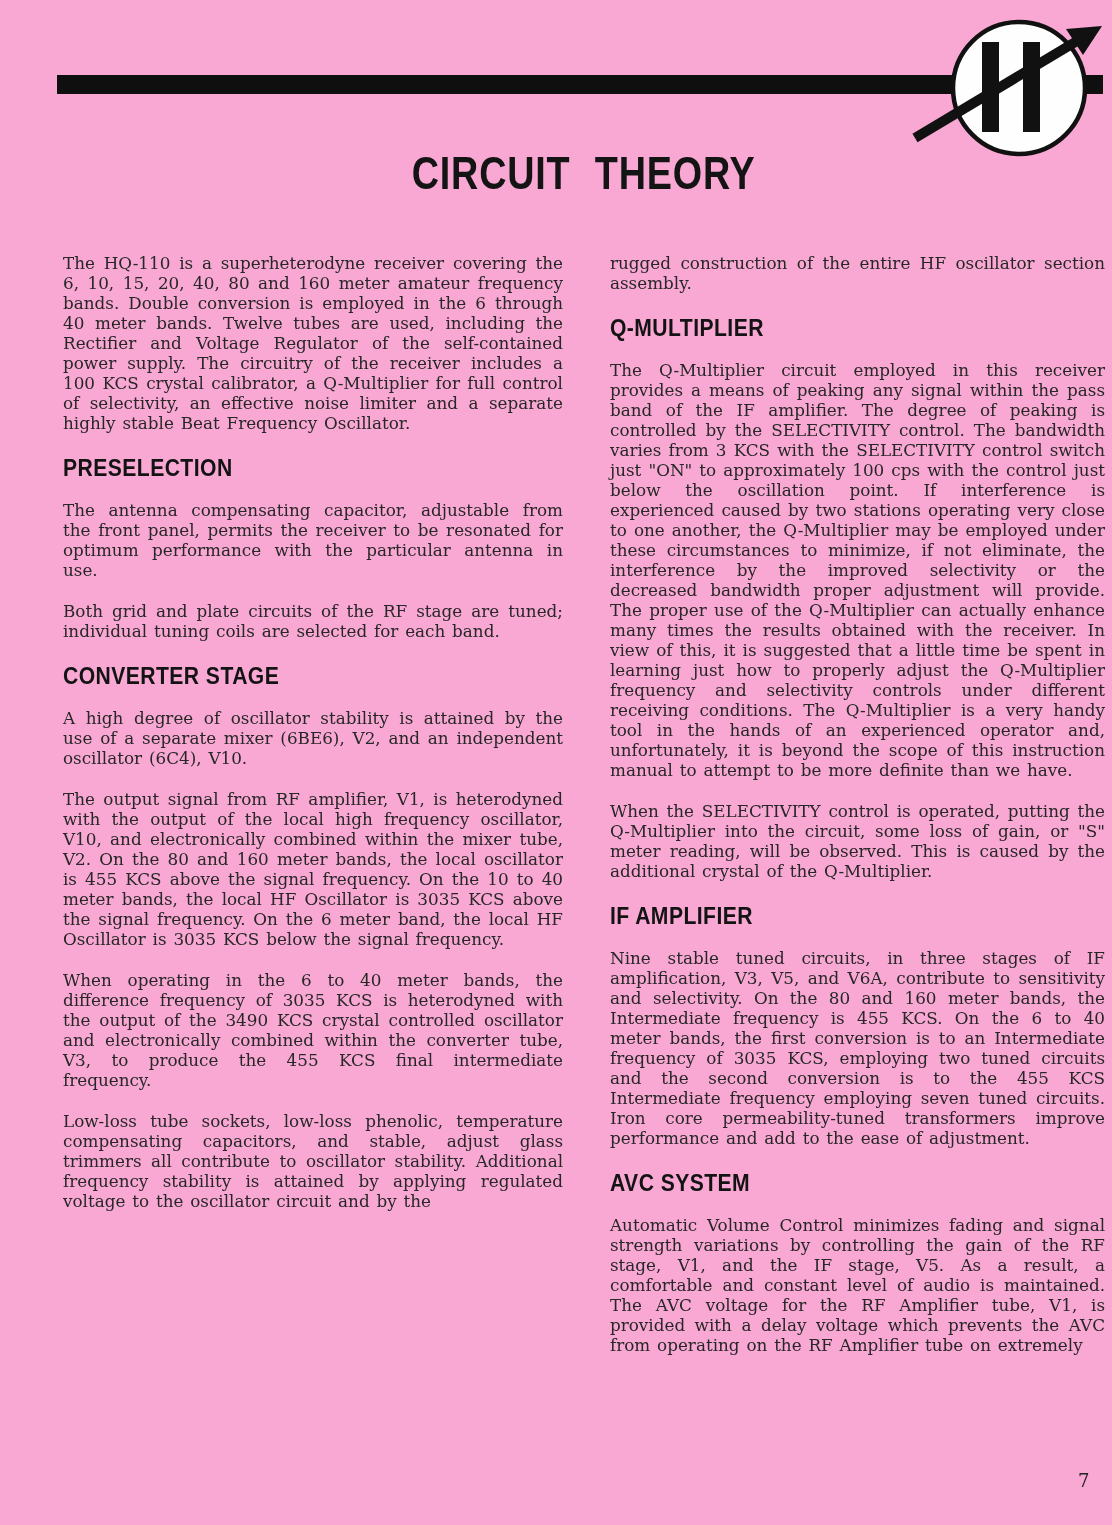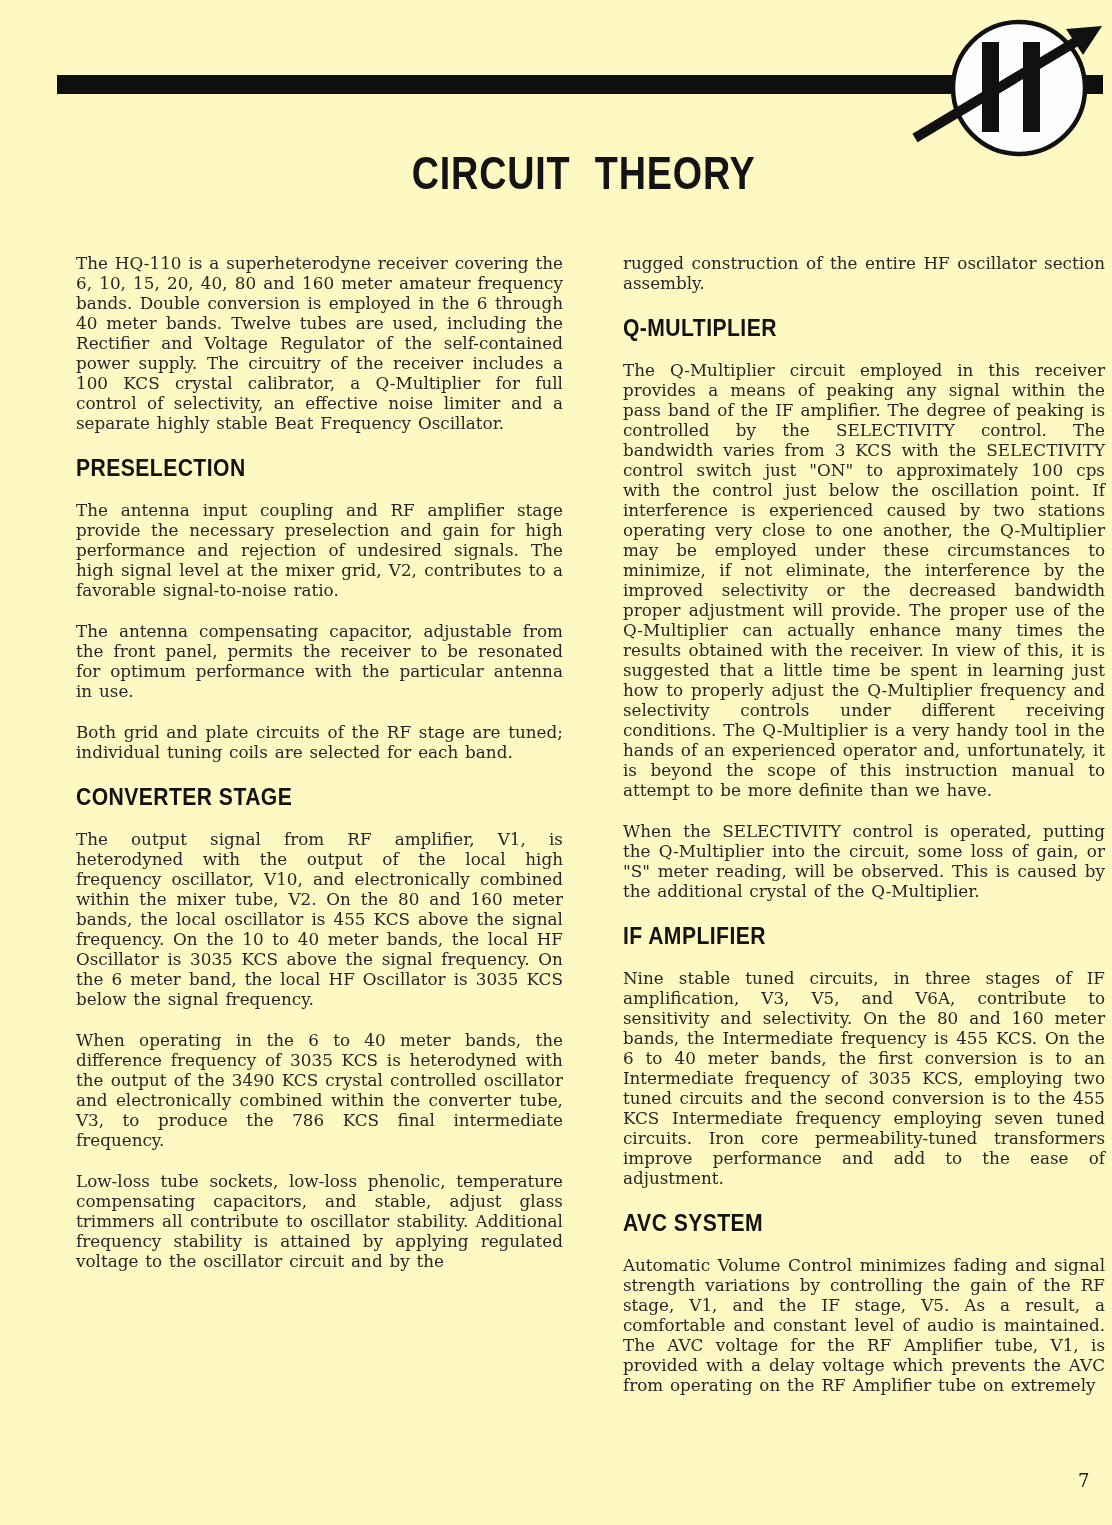--- a/index.html
+++ b/index.html
@@ -1,19 +1,19 @@
 <!DOCTYPE html>
 <html><head>
 <meta charset="utf-8">
 <style>
   html,body{margin:0;padding:0;background:#e8e8e8;}
   .page{
     position:relative;
     width:1112px;height:1525px;
-    background:#fef9c3;
+    background:#f9a8d4;
     margin:0 auto;
     overflow:hidden;
     font-family:"DejaVu Serif", serif;
     color:#262626;
   }
   .topbar{
     position:absolute;left:57px;top:75px;width:1046px;height:19px;
     background:#0f0f0f;
   }
   .logo{
@@ -24,21 +24,21 @@
     text-align:center;
     font-family:"Liberation Sans", sans-serif;
     font-weight:700;font-size:46px;color:#141414;
     letter-spacing:1px;
   }
   .title .tspan{display:inline-block;transform:scaleX(0.82);word-spacing:16px;}
   .cols{
     position:absolute;left:63px;top:253px;width:1042px;
     display:flex;gap:47px;
   }
-  .col{width:500px;margin-left:13px;}
+  .col{width:500px;}
   .col.right{width:495px;}
   .col p{
     margin:0 0 21px 0;
     font-size:16.8px;line-height:20px;
     text-align:justify;
     word-spacing:1.5px;
     color:#272727;
   }
   .sect{
     margin:10px 0 18px 0;
@@ -69,26 +69,26 @@
     <polygon points="202,14 183,43 166,17" fill="#111111"></polygon>
   </svg>
 
   <h1 class="title"><span class="tspan">CIRCUIT THEORY</span></h1>
 
   <div class="cols">
 
     <div class="col left">
       <p>The HQ-110 is a superheterodyne receiver covering the 6, 10, 15, 20, 40, 80 and 160 meter amateur frequency bands.  Double conversion is employed in the 6 through 40 meter bands.  Twelve tubes are used, including the Rectifier and Voltage Regulator of the self-contained power supply.  The circuitry of the receiver includes a 100 KCS crystal calibrator, a Q-Multiplier for full control of selectivity, an effective noise limiter and a separate highly stable Beat Frequency Oscillator.</p>
       <div class="sect">PRESELECTION</div>
-      <p>The antenna input coupling and RF amplifier stage provide the necessary preselection and gain for high performance and rejection of undesired signals.  The high signal level at the mixer grid, V2, contributes to a favorable signal-to-noise ratio.</p>
       <p>The antenna compensating capacitor, adjustable from the front panel, permits the receiver to be resonated for optimum performance with the particular antenna in use.</p>
       <p>Both grid and plate circuits of the RF stage are tuned; individual tuning coils are selected for each band.</p>
       <div class="sect">CONVERTER STAGE</div>
+      <p>A high degree of oscillator stability is attained by the use of a separate mixer (6BE6), V2, and an independent oscillator (6C4), V10.</p>
       <p>The output signal from RF amplifier, V1, is heterodyned with the output of the local high frequency oscillator, V10, and electronically combined within the mixer tube, V2.  On the 80 and 160 meter bands, the local oscillator is 455 KCS above the signal frequency. On the 10 to 40 meter bands, the local HF Oscillator is 3035 KCS above the signal frequency.  On the 6 meter band, the local HF Oscillator is 3035 KCS below the signal frequency.</p>
-      <p>When operating in the 6 to 40 meter bands, the difference frequency of 3035 KCS is heterodyned with the output of the 3490 KCS crystal controlled oscillator and electronically combined within the converter tube, V3, to produce the 786 KCS final intermediate frequency.</p>
+      <p>When operating in the 6 to 40 meter bands, the difference frequency of 3035 KCS is heterodyned with the output of the 3490 KCS crystal controlled oscillator and electronically combined within the converter tube, V3, to produce the 455 KCS final intermediate frequency.</p>
       <p>Low-loss tube sockets, low-loss phenolic, temperature compensating capacitors, and stable, adjust glass trimmers all contribute to oscillator stability.  Additional frequency stability is attained by applying regulated voltage to the oscillator circuit and by the</p>
     </div>
 
     <div class="col right">
       <p>rugged construction of the entire HF oscillator section assembly.</p>
       <div class="sect">Q-MULTIPLIER</div>
       <p>The Q-Multiplier circuit employed in this receiver provides a means of peaking any signal within the pass band of the IF amplifier.  The degree of peaking is controlled by the SELECTIVITY control.  The bandwidth varies from 3 KCS with the SELECTIVITY control switch just "ON" to approximately 100 cps with the control just below the oscillation point.  If interference is experienced caused by two stations operating very close to one another, the Q-Multiplier may be employed under these circumstances to minimize, if not eliminate, the interference by the improved selectivity or the decreased bandwidth proper adjustment will provide.  The proper use of the Q-Multiplier can actually enhance many times the results obtained with the receiver.  In view of this, it is suggested that a little time be spent in learning just how to properly adjust the Q-Multiplier frequency and selectivity controls under different receiving conditions.  The Q-Multiplier is a very handy tool in the hands of an experienced operator and, unfortunately, it is beyond the scope of this instruction manual to attempt to be more definite than we have.</p>
       <p>When the SELECTIVITY control is operated, putting the Q-Multiplier into the circuit, some loss of gain, or "S" meter reading, will be observed.  This is caused by the additional crystal of the Q-Multiplier.</p>
       <div class="sect">IF AMPLIFIER</div>
       <p>Nine stable tuned circuits, in three stages of IF amplification, V3, V5, and V6A, contribute to sensitivity and selectivity.  On the 80 and 160 meter bands, the Intermediate frequency is 455 KCS.  On the 6 to 40 meter bands, the first conversion is to an Intermediate frequency of 3035 KCS, employing two tuned circuits and the second conversion is to the 455 KCS Intermediate frequency employing seven tuned circuits.  Iron core permeability-tuned transformers improve performance and add to the ease of adjustment.</p>

